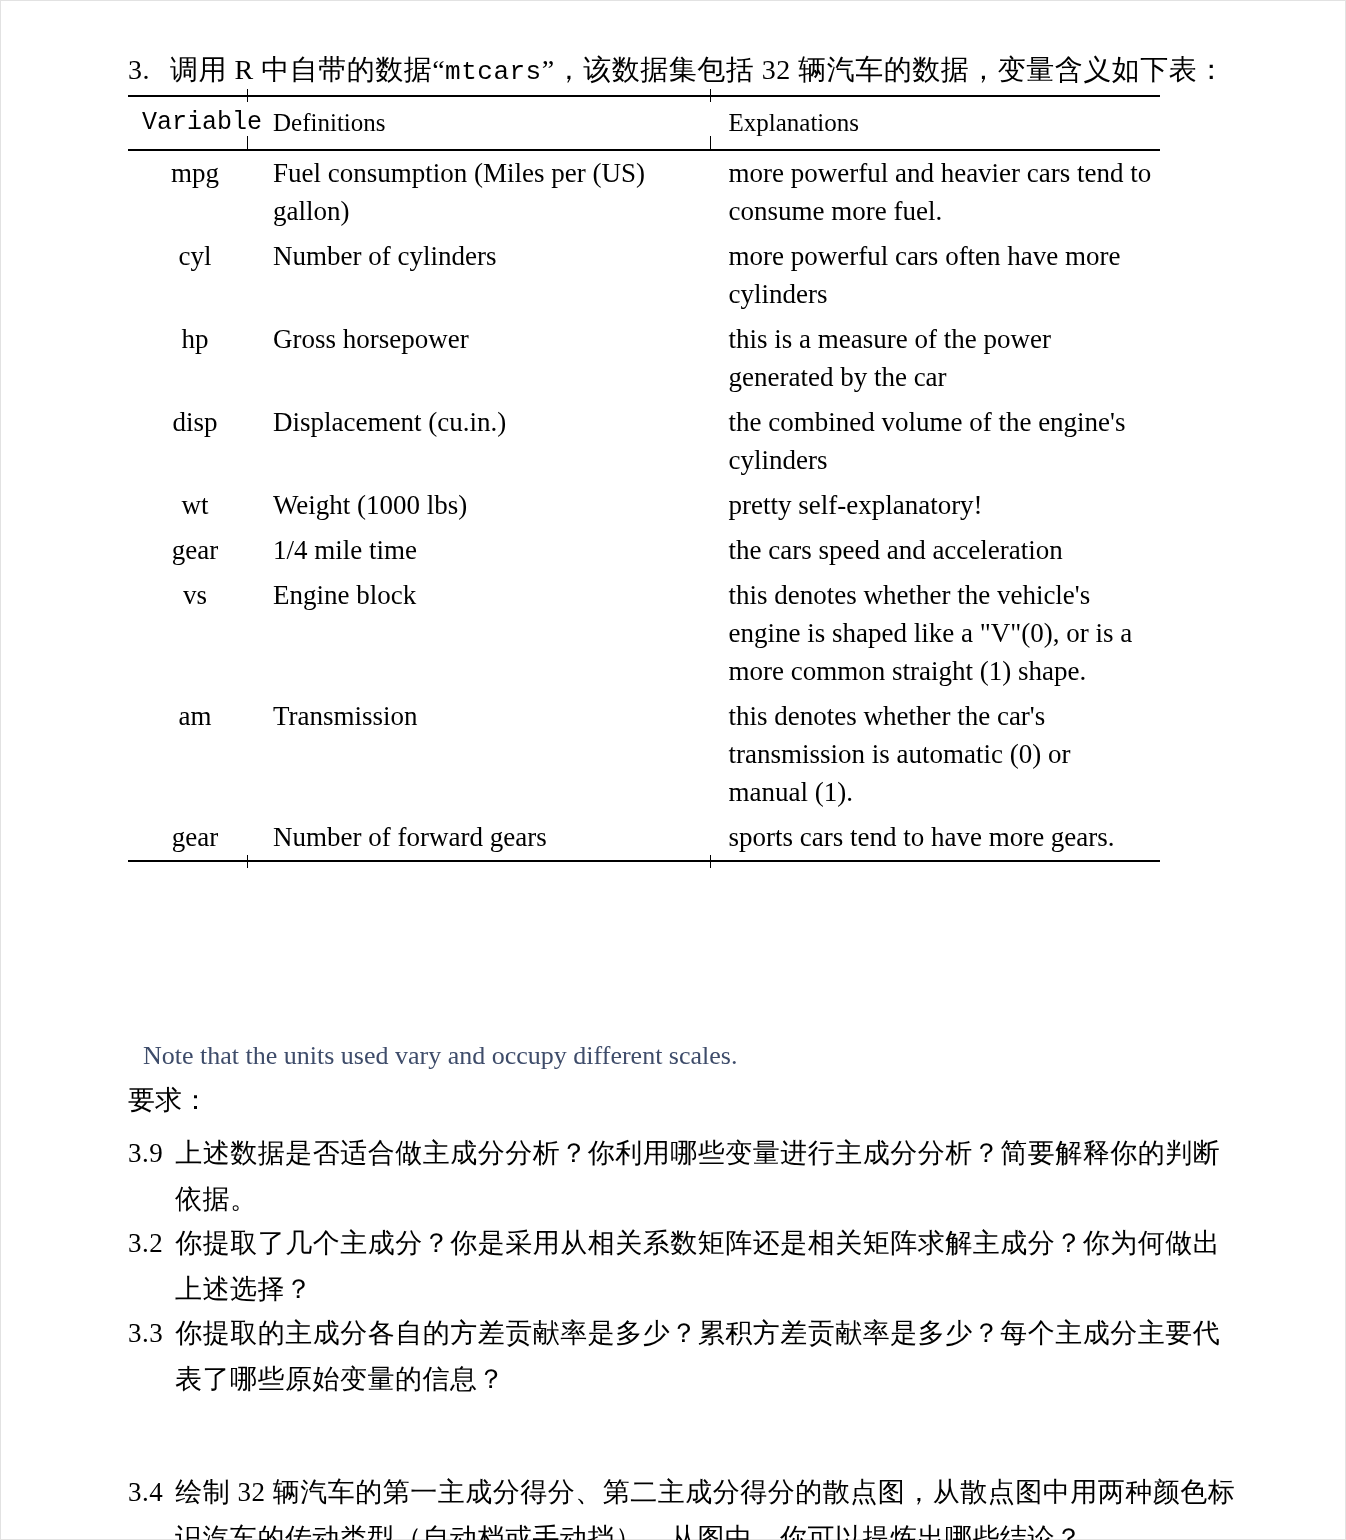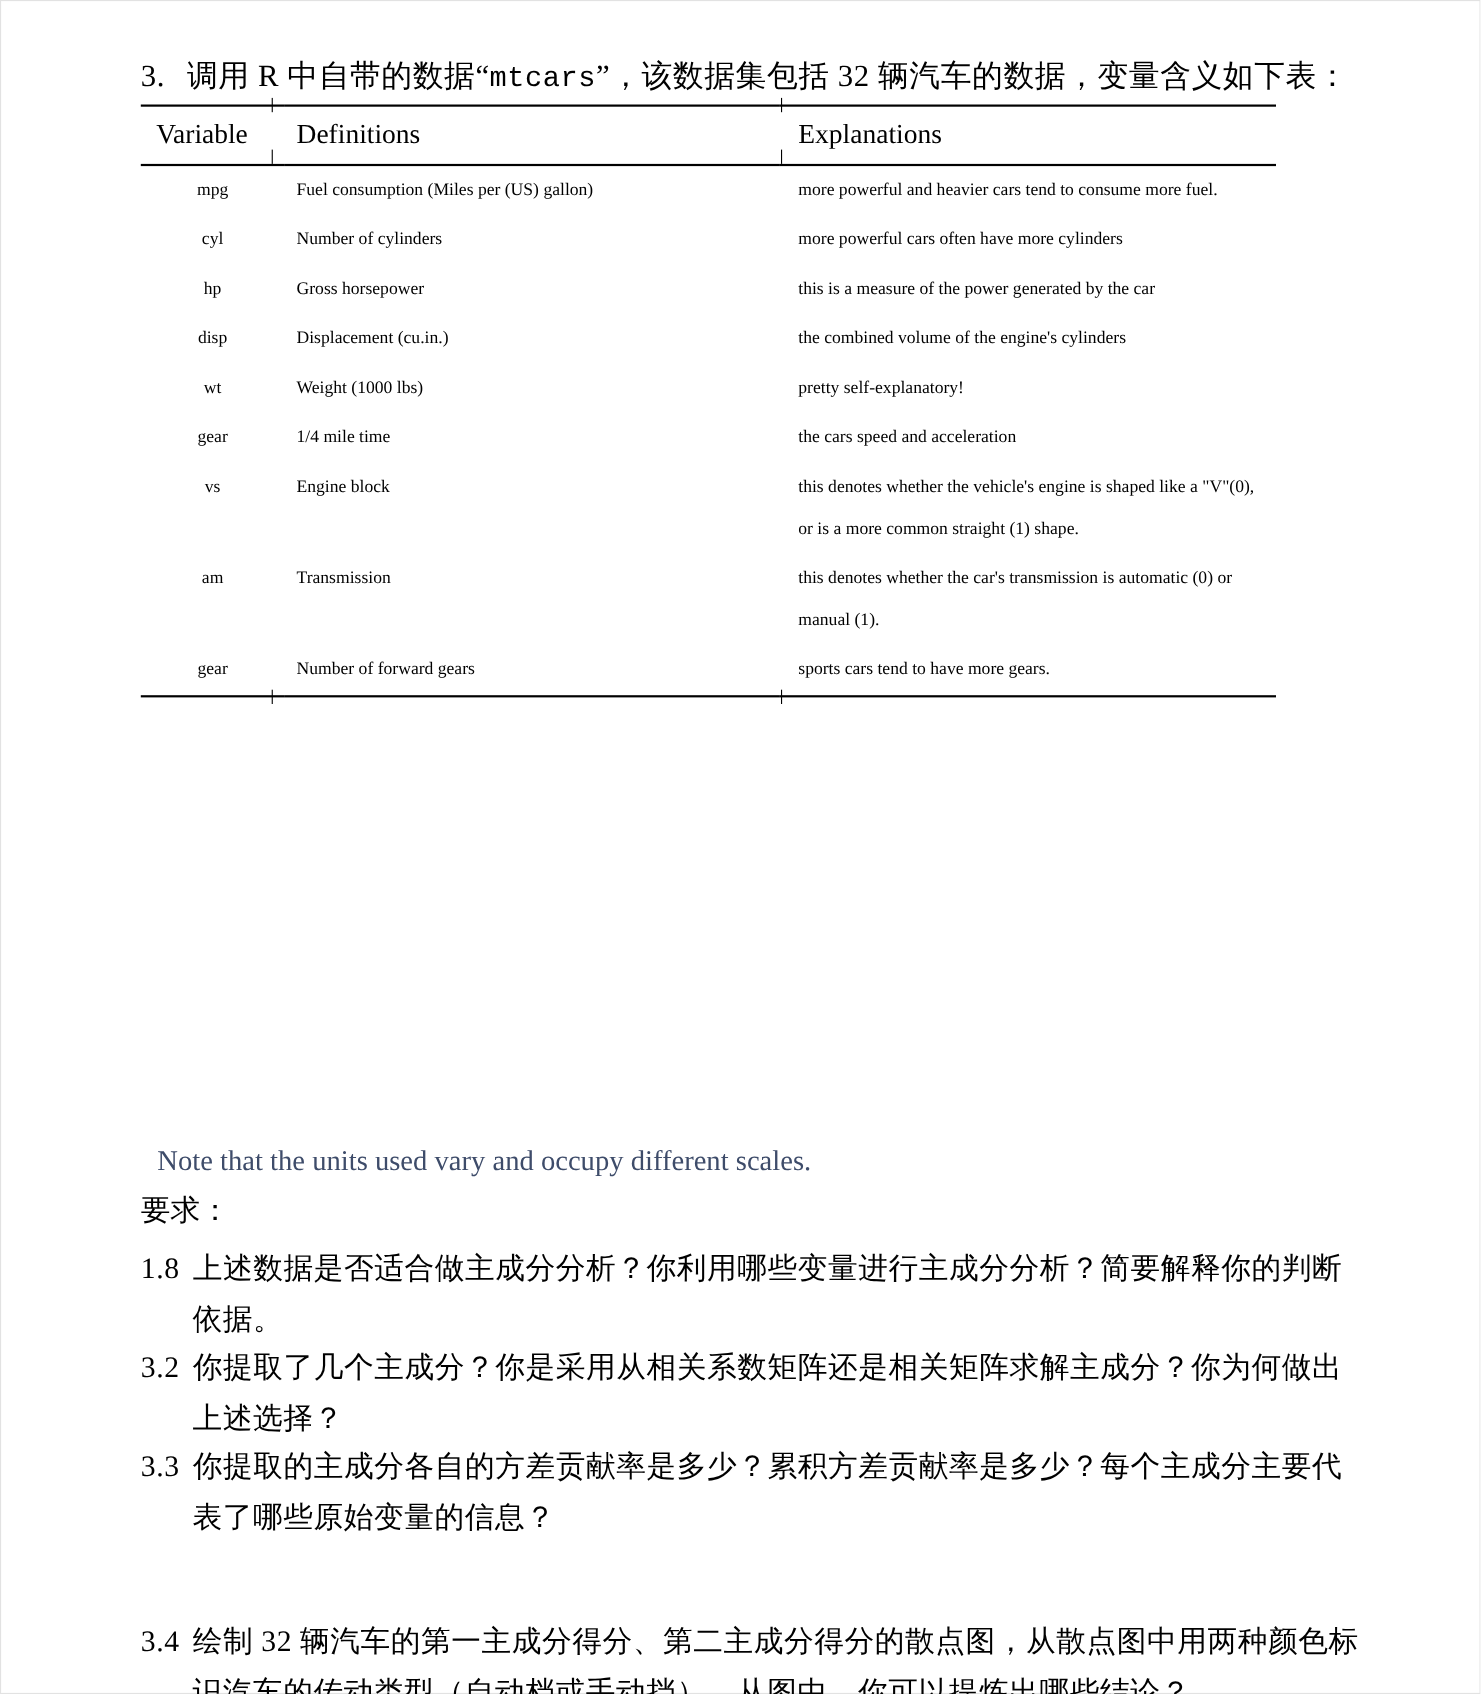--- a/index.html
+++ b/index.html
@@ -52,29 +52,29 @@
     border-top: 2px solid #000;
     border-bottom: 2px solid #000;
   }
   table.vars-table thead td {
     border-bottom: 2px solid #000;
     height: 45px;
     font-size: 25px;
     vertical-align: middle;
   }
   table.vars-table td {
-    font-size: 16px;
+    font-size: 27px;
     line-height: 38px;
     vertical-align: top;
     padding: 3px 0 4px 0;
   }
   .col-variable { width: 119px; text-align: center; }
   .col-definition { width: 463px; text-align: left; padding-left: 11px !important; }
   .col-explanation { width: 450px; text-align: left; padding-left: 17px !important; padding-right: 6px !important; }
-  thead .col-variable { text-align: left; padding-left: 14px !important; }
+  thead .col-variable { text-align: center; padding-left: 14px !important; font-family: Liberation Mono, monospace; }
 
   .tick {
     position: absolute;
     width: 1px;
     background: #000;
     height: 13px;
   }
   .tick.c1 { left: 119px; }
   .tick.c2 { left: 582px; }
   .tick.row-top { top: -6px; }
@@ -186,21 +186,21 @@
       </tr>
     </tbody>
   </table>
 </div>
 
 <div class="table-note" style="color: rgb(62, 76, 106);">Note that the units used vary and occupy different scales.</div>
 
 <div class="req-label">要求：</div>
 
 <div class="question" id="q1">
-  <span class="qnum">1.8</span><span>上述数据是否适合做主成分分析？你利用哪些变量进行主成分分析？简要解释你的判断依据。</span>
+  <span class="qnum">3.9</span><span>上述数据是否适合做主成分分析？你利用哪些变量进行主成分分析？简要解释你的判断依据。</span>
 </div>
 <div class="question" id="q2">
   <span class="qnum">3.2</span><span>你提取了几个主成分？你是采用从相关系数矩阵还是相关矩阵求解主成分？你为何做出上述选择？</span>
 </div>
 <div class="question" id="q3">
   <span class="qnum">3.3</span><span>你提取的主成分各自的方差贡献率是多少？累积方差贡献率是多少？每个主成分主要代表了哪些原始变量的信息？</span>
 </div>
 <div class="question" id="q4">
   <span class="qnum">3.4</span><span>绘制 32 辆汽车的第一主成分得分、第二主成分得分的散点图，从散点图中用两种颜色标识汽车的传动类型（自动档或手动挡），从图中，你可以提炼出哪些结论？</span>
 </div>

